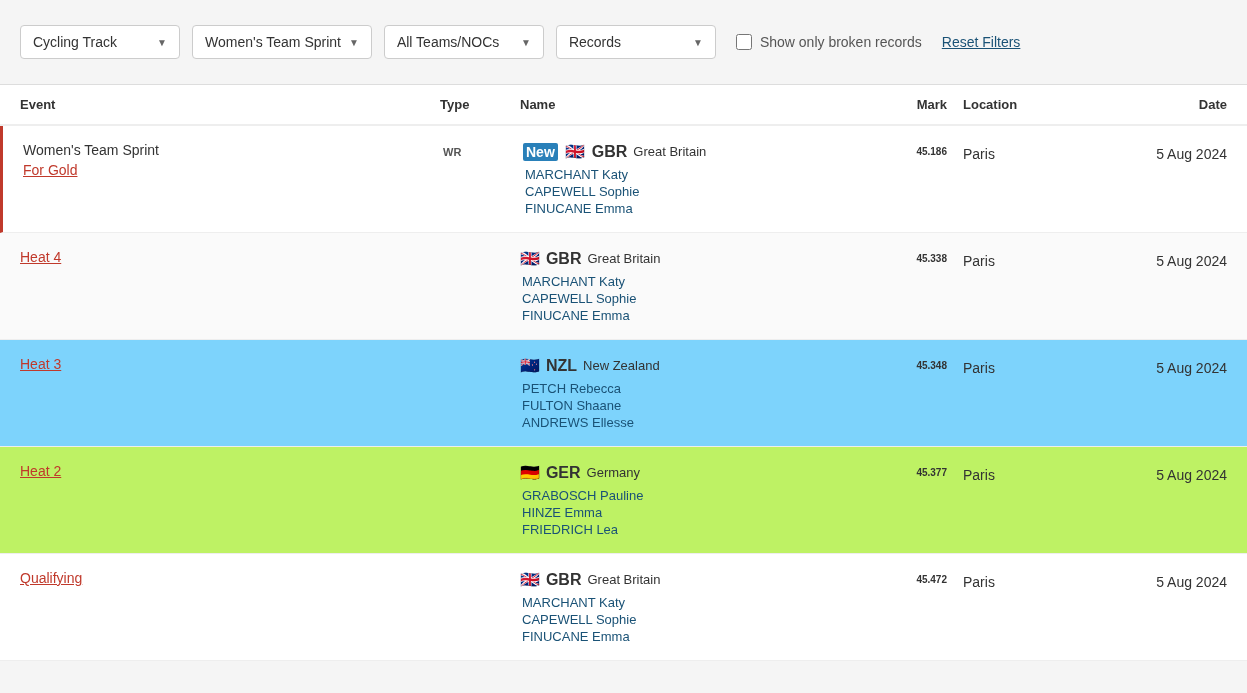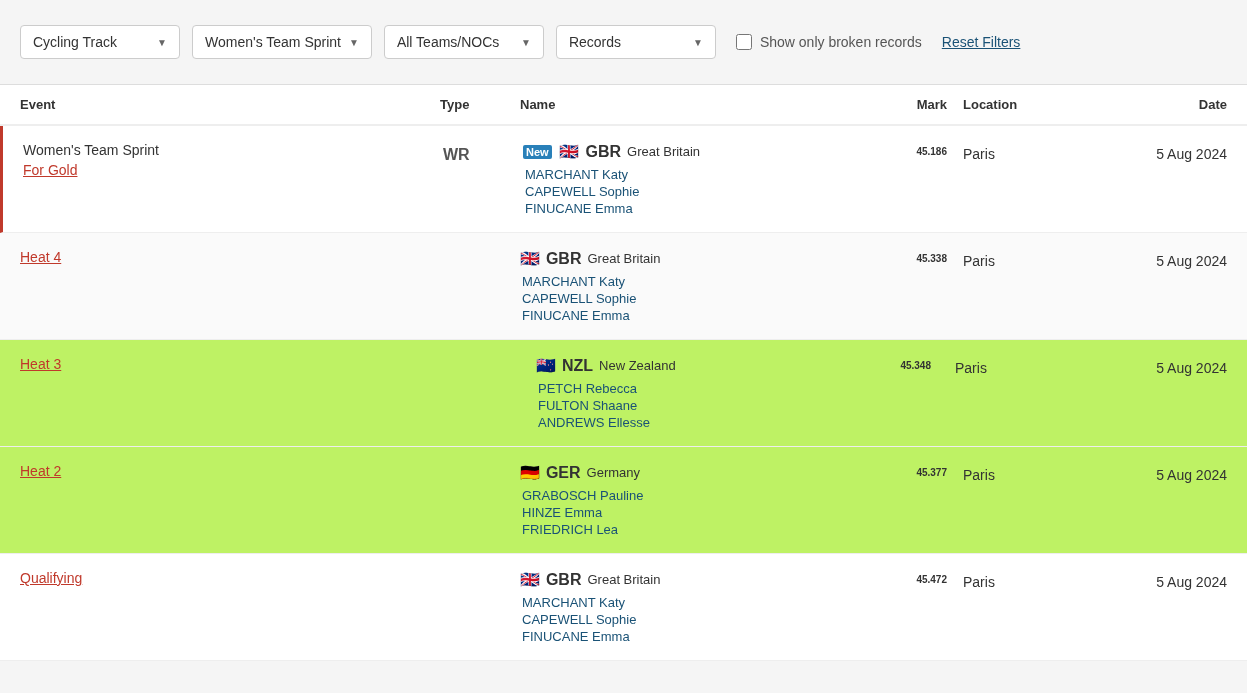--- a/index.html
+++ b/index.html
@@ -89,21 +89,21 @@
       flex-direction: column;
       gap: 4px;
     }
     .event-link {
       color: #c0392b;
       text-decoration: underline;
       cursor: pointer;
       font-size: 14px;
     }
     .type-badge {
-      font-size: 16px;
+      font-size: 11px;
       font-weight: bold;
       color: #555;
       padding-top: 4px;
     }
     .name-cell {
       display: flex;
       flex-direction: column;
       gap: 2px;
     }
     .team-line {
@@ -123,21 +123,21 @@
       font-size: 13px;
     }
     .athlete-name {
       font-size: 13px;
       color: #1a5276;
       padding-left: 2px;
     }
     .new-badge {
       background: #2980b9;
       color: white;
-      font-size: 11px;
+      font-size: 14px;
       font-weight: bold;
       padding: 1px 3px;
       border-radius: 2px;
       margin-right: 2px;
     }
     .mark-cell {
       font-size: 10px;
       font-weight: bold;
       text-align: right;
       padding-top: 4px;
@@ -228,21 +228,21 @@
             <span class="team-name">Great Britain</span>
           </div>
           <div class="athlete-name">MARCHANT Katy</div>
           <div class="athlete-name">CAPEWELL Sophie</div>
           <div class="athlete-name">FINUCANE Emma</div>
         </div>
         <div class="mark-cell">45.338</div>
         <div class="location-cell">Paris</div>
         <div class="date-cell">5 Aug 2024</div>
       </div>
-      <div class="table-row" style="background: #bef264; gap: 8px;">
+      <div class="table-row" style="background: #7dd3fc;">
         <div class="event-cell">
           <a class="event-link">Heat 3</a>
         </div>
         <div class="type-badge"></div>
         <div class="name-cell">
           <div class="team-line">
             <span class="flag">🇳🇿</span>
             <span class="team-code">NZL</span>
             <span class="team-name">New Zealand</span>
           </div>

